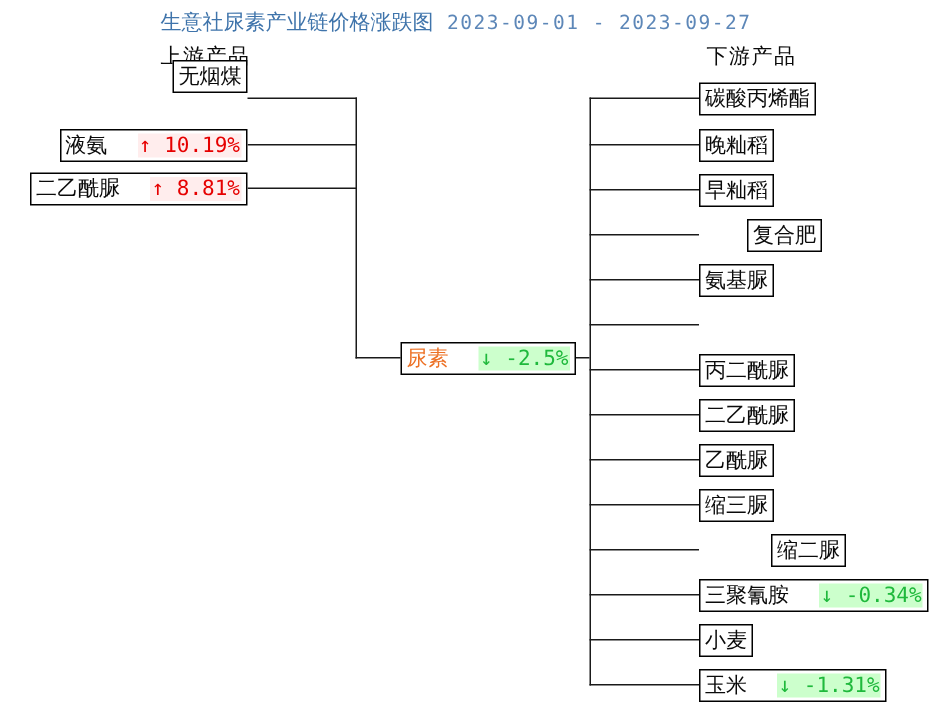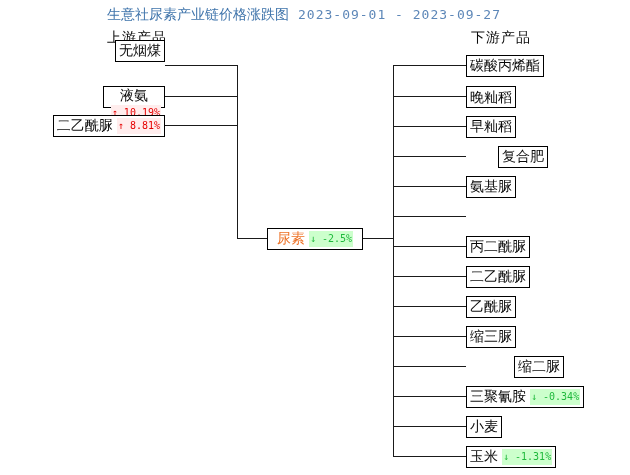--- a/index.html
+++ b/index.html
@@ -22,35 +22,35 @@
   .section-label.up-sec{left:107px;top:29px;}
   .section-label.down-sec{left:471px;top:29px;}
   .hline{position:absolute;height:1px;background:#1a1a1a;z-index:1;}
   .vline{position:absolute;width:1px;background:#1a1a1a;z-index:1;}
   .node{
     position:absolute;height:20px;border:1px solid #000;background:#fff;
     display:flex;align-items:center;padding:0 3px;white-space:nowrap;
     font-size:14px;color:#0a0a0a;z-index:2;box-sizing:content-box;
   }
   .node .chg{
-    font-family:"DejaVu Sans Mono",monospace;font-size:10px;
-    margin-left:4px;padding:0 1px;line-height:16px;
+    font-family:"DejaVu Sans Mono",monospace;font-size:14px;
+    margin-left:20px;padding:0 1px;line-height:16px;
   }
   .node .chg.up{color:#e60000;background:#ffeded;}
   .node .chg.down{color:#1fb93c;background:#ccffcc;}
   .node .urea-name{color:#ed7125;}
   
   .n-anthracite{right:465px;top:40px;}
-  .n-ammonia{right:465px;top:86px;flex-direction:column;}
+  .n-ammonia{right:465px;top:86px;}
   .n-lng{right:465px;top:115px;}
   
   .n-urea{left:267px;top:228px;min-width:88px;justify-content:center;}
   
   .dn{left:466px;}
-  .d0{top:55px;}  .d1{top:86px;align-items:flex-end;}  .d2{top:116px;} .d3{top:146px;margin-left:32px;}
+  .d0{top:55px;}  .d1{top:86px;}  .d2{top:116px;} .d3{top:146px;margin-left:32px;}
   .d4{top:176px;} .d5{top:206px;} .d6{top:236px;} .d7{top:266px;}
   .d8{top:296px;} .d9{top:326px;} .d10{top:356px;margin-left:48px;}.d11{top:386px;}
   .d12{top:416px;}.d13{top:446px;}
 </style>
 </head>
 <body>
 
 <div class="stage">
 
   <div class="title">

